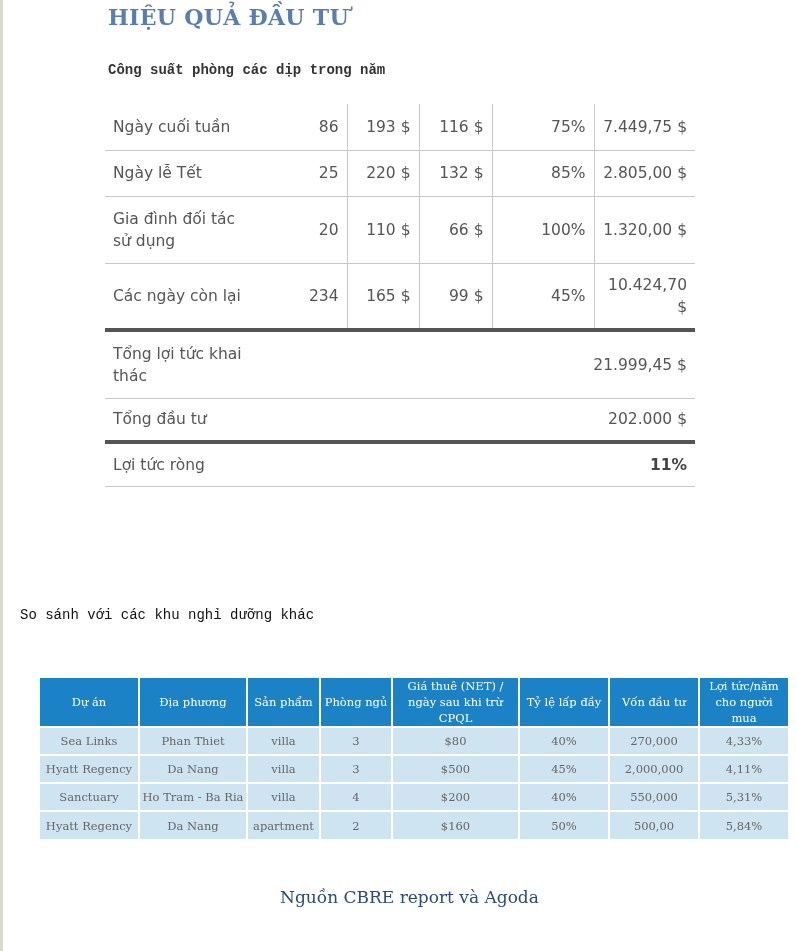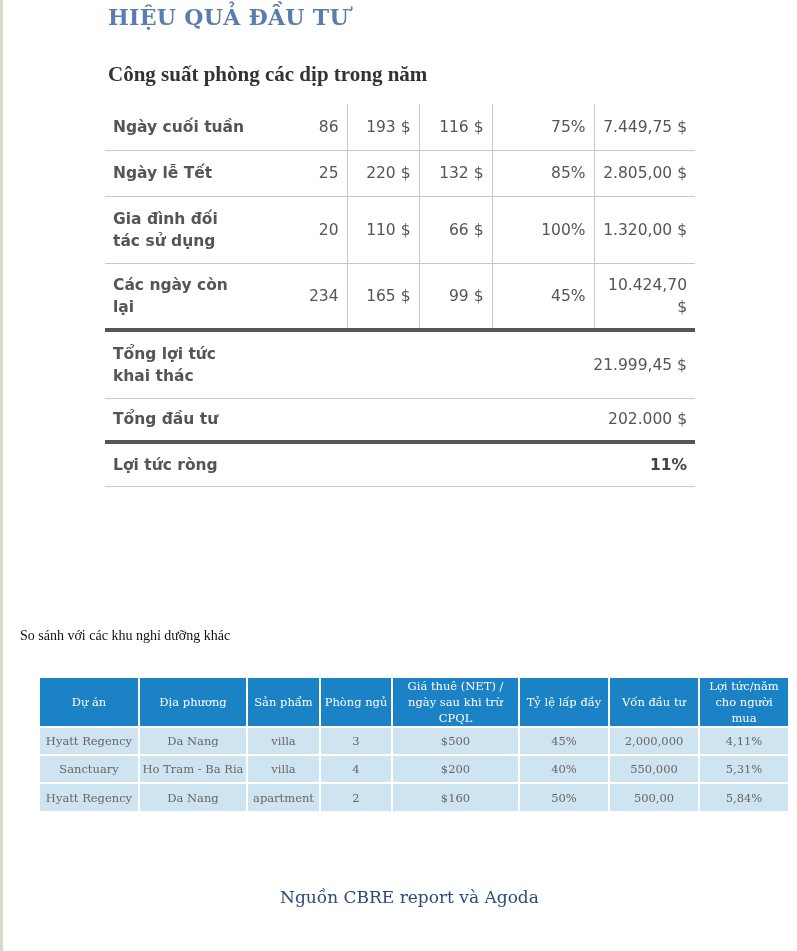--- a/index.html
+++ b/index.html
@@ -7,49 +7,49 @@
   body { position: relative; font-family: "DejaVu Sans", sans-serif; }
   .left-edge { position: absolute; left: 0; top: 0; width: 3px; height: 951px; background: #d8d8cc; }
 
   .title {
     position: absolute; left: 108px; top: 4px;
     font-family: "DejaVu Serif", serif; font-weight: bold;
     font-size: 22px; color: #5a7db0; letter-spacing: 0.3px;
   }
   .subtitle {
     position: absolute; left: 108px; top: 62px;
-    font-family: Liberation Serif, serif; font-weight: bold;
-    font-size: 21px; color: #333333;
+    font-family: Liberation Mono, monospace; font-weight: bold;
+    font-size: 14px; color: #333333;
   }
 
   
   .t1 {
     position: absolute; left: 105px; top: 104px; width: 590px;
     border-collapse: collapse;
     font-family: "DejaVu Sans", sans-serif; font-size: 15.5px; color: #555555;
   }
   .t1 td, .t1 th { font-weight: normal; }
   .t1 th { color: #555; text-align: center; vertical-align: middle; line-height: 21px; padding: 0 4px; height: 92px; }
   .t1 th.first { border-left: none; }
   .t1 th.vl { border-left: 1px solid #c8c8c8; }
   .t1 tr.head { border-bottom: 4px solid #555555; }
   .t1 td { height: 46px; border-bottom: 1px solid #c8c8c8; text-align: right; padding: 0 8px; vertical-align: middle; line-height: 22px; }
-  .t1 td.label { text-align: left; padding-left: 8px; font-weight: bold; }
+  .t1 td.label { text-align: left; padding-left: 8px; }
   .t1 td.vl { border-left: 1px solid #c8c8c8; }
   .t1 tr.tall td { height: 67px; }
   .t1 tr.heavy { border-bottom: 4px solid #555555; }
   .t1 tr.heavy td { border-bottom: 4px solid #555555; }
   .t1 tr.sum td { height: 68px; }
   .t1 tr.sum2 td { height: 44px; }
   .t1 tr.net td { height: 44px; }
   .t1 .bold { font-weight: bold; color: #444; }
 
   .compare-label {
-    position: absolute; left: 20px; top: 628px;
-    font-family: Liberation Serif, serif; font-size: 14px; color: #111;
+    position: absolute; left: 20px; top: 607px;
+    font-family: Liberation Mono, monospace; font-size: 14px; color: #111;
   }
 
   
   .t2 {
     position: absolute; left: 40px; top: 678px; width: 748px;
     border-collapse: collapse;
     font-family: "DejaVu Serif", serif; font-size: 11.5px;
   }
   .t2 th {
     background: #1b82c5; color: #ffffff; font-weight: normal;
@@ -151,20 +151,30 @@
     <th>Dự án</th>
     <th>Địa phương</th>
     <th>Sản phẩm</th>
     <th>Phòng ngủ</th>
     <th>Giá thuê (NET) / ngày sau khi trừ CPQL</th>
     <th>Tỷ lệ lấp đầy</th>
     <th>Vốn đầu tư</th>
     <th>Lợi tức/năm cho người mua</th>
   </tr>
   <tr>
+    <td>Sea Links</td>
+    <td>Phan Thiet</td>
+    <td>villa</td>
+    <td>3</td>
+    <td>$80</td>
+    <td>40%</td>
+    <td>270,000</td>
+    <td>4,33%</td>
+  </tr>
+  <tr>
     <td>Hyatt Regency</td>
     <td>Da Nang</td>
     <td>villa</td>
     <td>3</td>
     <td>$500</td>
     <td>45%</td>
     <td>2,000,000</td>
     <td>4,11%</td>
   </tr>
   <tr>

